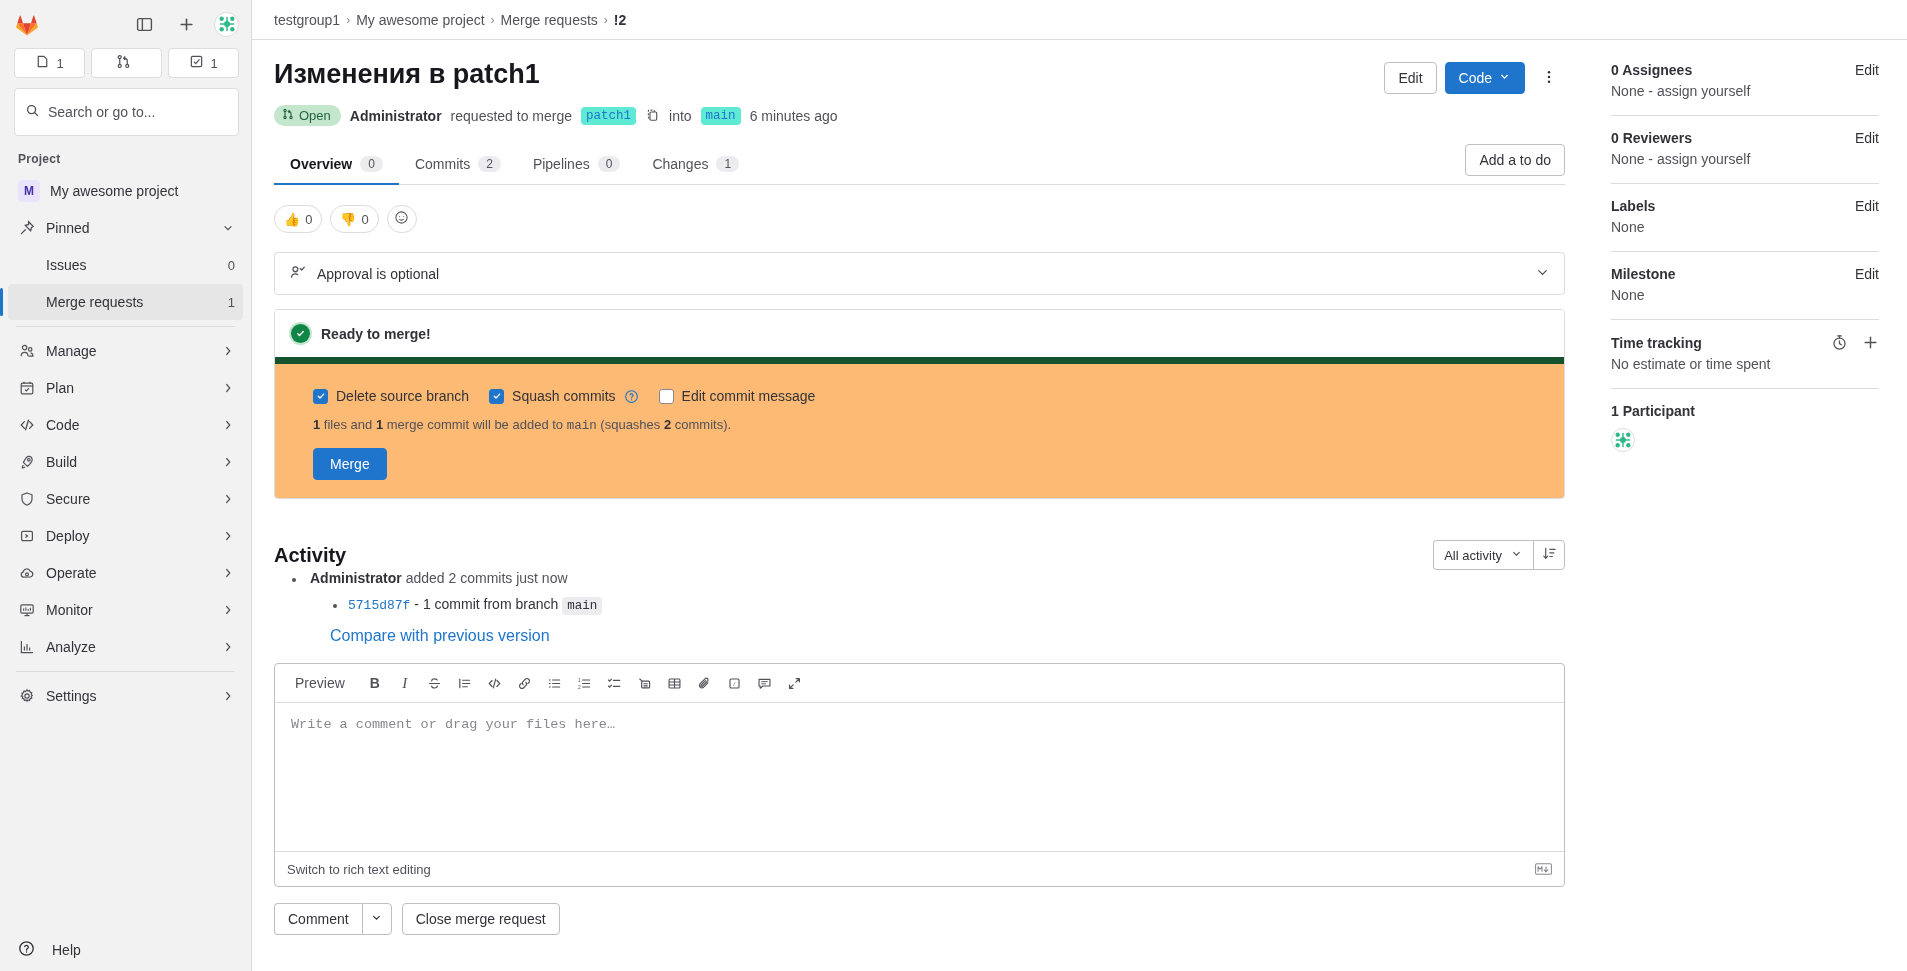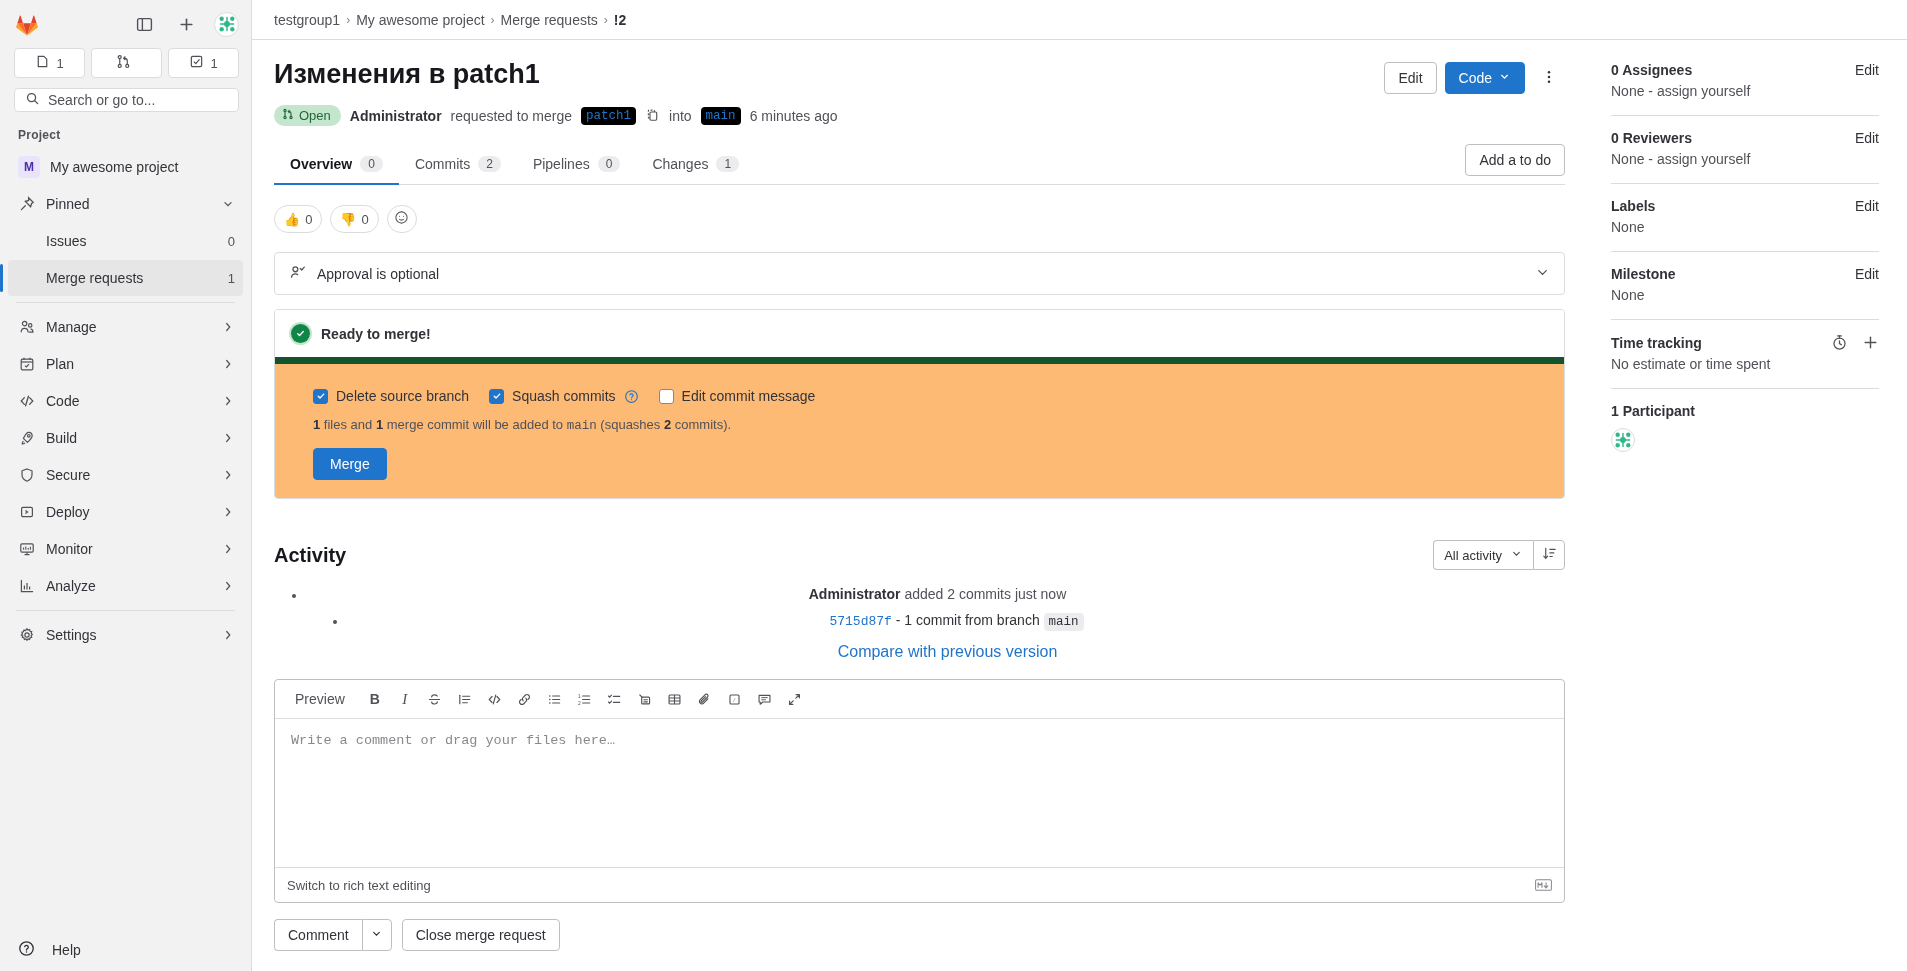--- a/index.html
+++ b/index.html
@@ -43,21 +43,21 @@
 
   .sb-counts { display: flex; gap: 6px; padding: 4px 12px 6px 14px; }
   .count-pill {
     flex: 1; height: 30px;
     background: #fff; border: 1px solid #dcdcde; border-radius: 4px;
     display: flex; align-items: center; justify-content: center; gap: 6px;
     font-size: 13px; color: #535158; cursor: pointer;
   }
 
   .sb-search {
-    margin: 4px 12px 10px 14px; height: 24px;
+    margin: 4px 12px 10px 14px; height: 48px;
     background: #fff; border: 1px solid #dcdcde; border-radius: 4px;
     display: flex; align-items: center; gap: 8px;
     padding: 6px 10px; font-size: 14px; color: #535158; cursor: pointer;
   }
 
   .sb-section-title {
     font-size: 12px; font-weight: bold; color: #535158;
     padding: 6px 16px 6px 18px; letter-spacing: .02em;
   }
   .sb-nav { flex: 1; overflow: hidden; padding-bottom: 4px; }
@@ -125,21 +125,21 @@
     margin-top: 11px; font-size: 14px; color: #535158; flex-wrap: wrap;
   }
   .badge-open {
     display: inline-flex; align-items: center; gap: 5px;
     background: #c3e6cd; color: #24663b;
     border-radius: 12px; padding: 3px 10px 3px 8px;
     font-size: 13px; font-weight: normal;
   }
   .strong-name { font-weight: bold; color: #333238; }
   .branch-tag {
-    background: #000000; color: #1f75cb;
+    background: #5eead4; color: #1f75cb;
     font-family: "Liberation Mono", monospace; font-size: 12.5px;
     border-radius: 4px; padding: 2px 5px;
   }
   .copy-ico { color:#535158; display:inline-flex; cursor:pointer; }
 
   .tabs-row {
     display: flex; align-items: flex-end; justify-content: space-between;
     border-bottom: 1px solid #dcdcde; margin-top: 18px;
   }
   .tabs { display: flex; gap: 0; }
@@ -210,21 +210,21 @@
     height: 30px; padding: 0 10px; border: 1px solid #bfbfc3; border-right: none;
     border-radius: 4px 0 0 4px; background: #fff; font-size: 13px; color:#333238;
     display:flex; align-items:center; gap:8px; cursor: pointer;
   }
   .act-sort {
     width: 32px; height: 30px; border: 1px solid #bfbfc3; border-radius: 0 4px 4px 0;
     background:#fff; display:flex; align-items:center; justify-content:center; cursor:pointer;
     color:#535158;
   }
 
-  .act-list { margin-top: 16px; padding-left: 14px; text-align: center; }
+  .act-list { padding-left: 14px; }
   .act-item { position: relative; padding-left: 22px; font-size: 14px; color:#535158; }
   .act-item::before {
     content:""; position:absolute; left: 4px; top: 8px;
     width: 4px; height: 4px; border-radius: 50%; background: #535158;
   }
   .act-item .who { font-weight: bold; color:#333238; }
   .act-sublist { margin: 10px 0 0 20px; }
   .act-sub {
     position: relative; padding-left: 18px; font-size: 14px; color:#333238;
     margin-bottom: 9px;
@@ -502,20 +502,34 @@
           </svg>
         </span>
         <span class="sb-lbl">Deploy</span>
         <span class="chev">
           <svg width="14" height="14" viewBox="0 0 16 16" fill="none" stroke="currentColor" stroke-width="1.4" stroke-linecap="round">
               <path d="M6.5 4l3.5 4-3.5 4"></path>
             </svg>
         </span>
       </div>
 
+      <div class="sb-item">
+        <span class="sb-ico">
+          <svg width="16" height="16" viewBox="0 0 16 16" fill="none" stroke="currentColor" stroke-width="1.2">
+            <path d="M4.6 12.2a2.7 2.7 0 0 1-.3-5.3 3.6 3.6 0 0 1 6.9-.6 2.8 2.8 0 0 1 .5 5.5z"></path>
+            <circle cx="8" cy="9.3" r="1.5"></circle>
+          </svg>
+        </span>
+        <span class="sb-lbl">Operate</span>
+        <span class="chev">
+          <svg width="14" height="14" viewBox="0 0 16 16" fill="none" stroke="currentColor" stroke-width="1.4" stroke-linecap="round">
+              <path d="M6.5 4l3.5 4-3.5 4"></path>
+            </svg>
+        </span>
+      </div>
 
       <div class="sb-item">
         <span class="sb-ico">
           <svg width="16" height="16" viewBox="0 0 16 16" fill="none" stroke="currentColor" stroke-width="1.2">
             <rect x="1.8" y="2.8" width="12.4" height="8.4" rx="1.2"></rect>
               <line x1="5.5" y1="13.6" x2="10.5" y2="13.6"></line>
             <line x1="8" y1="11.2" x2="8" y2="13.6"></line>
               <path d="M4.6 8.8V6.6M6.8 8.8V5.4M9.2 8.8V7M11.4 8.8V5.8" stroke-width="1.1"></path>
           </svg>
         </span>

